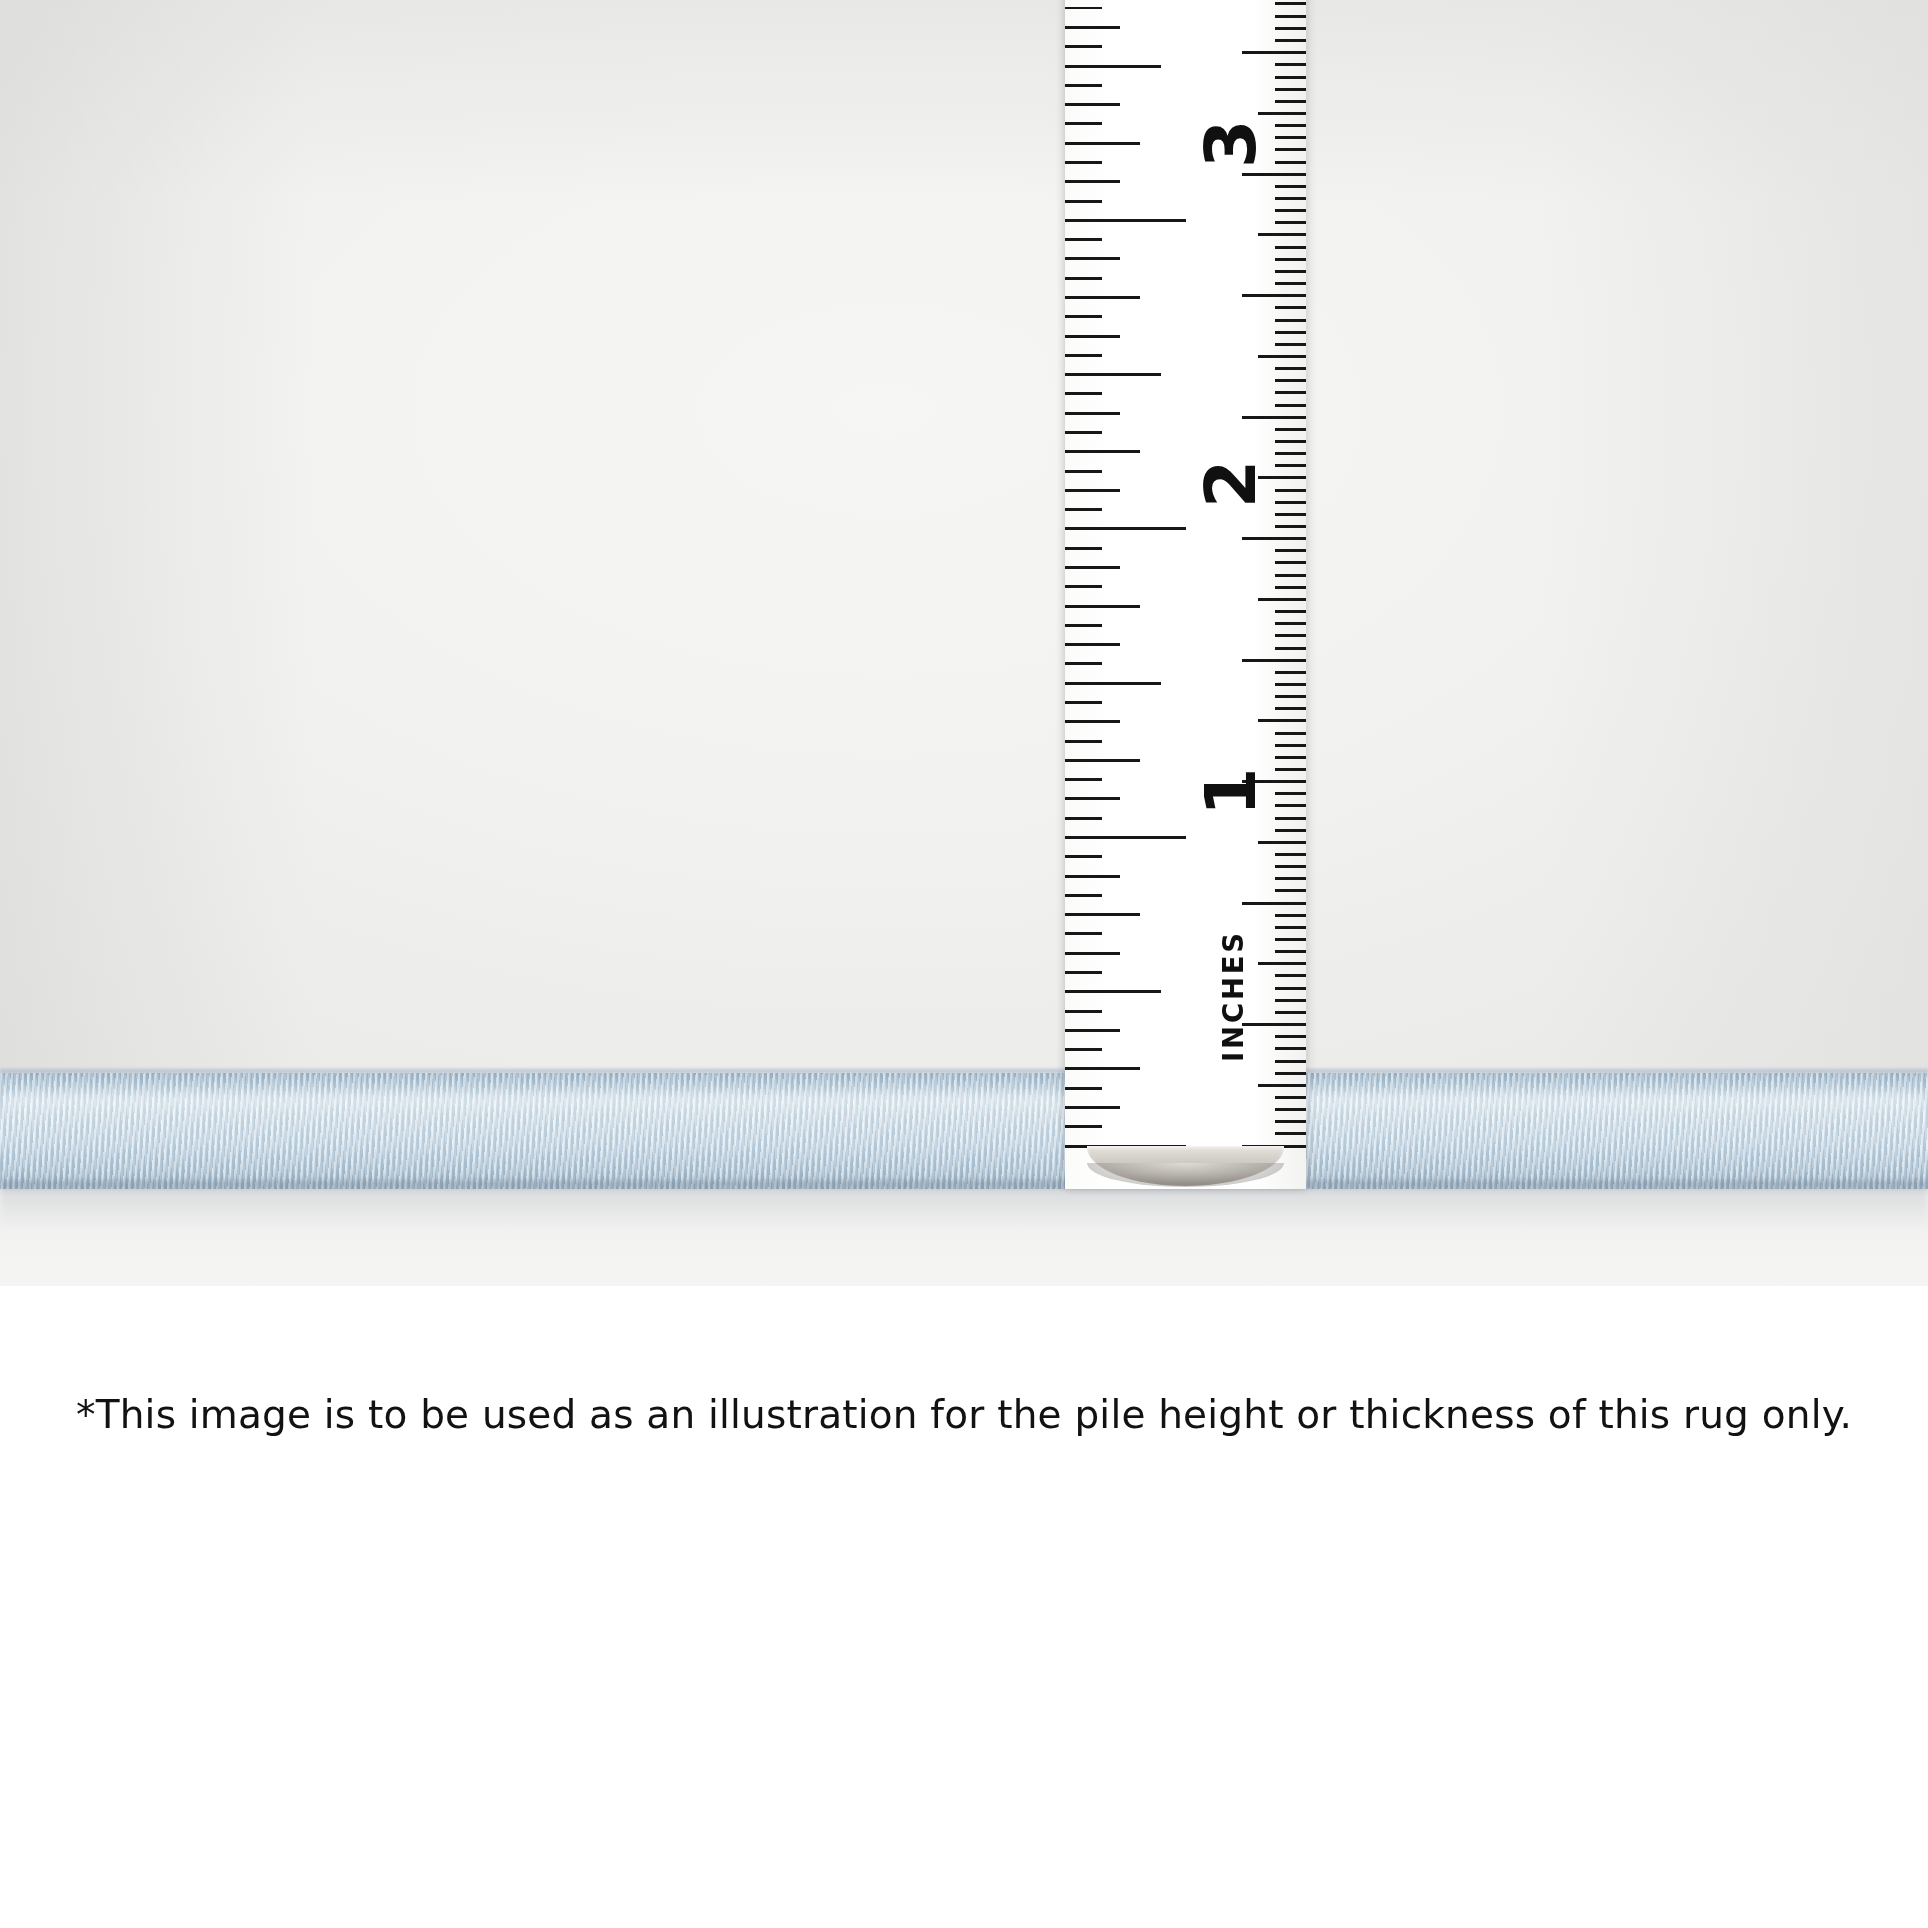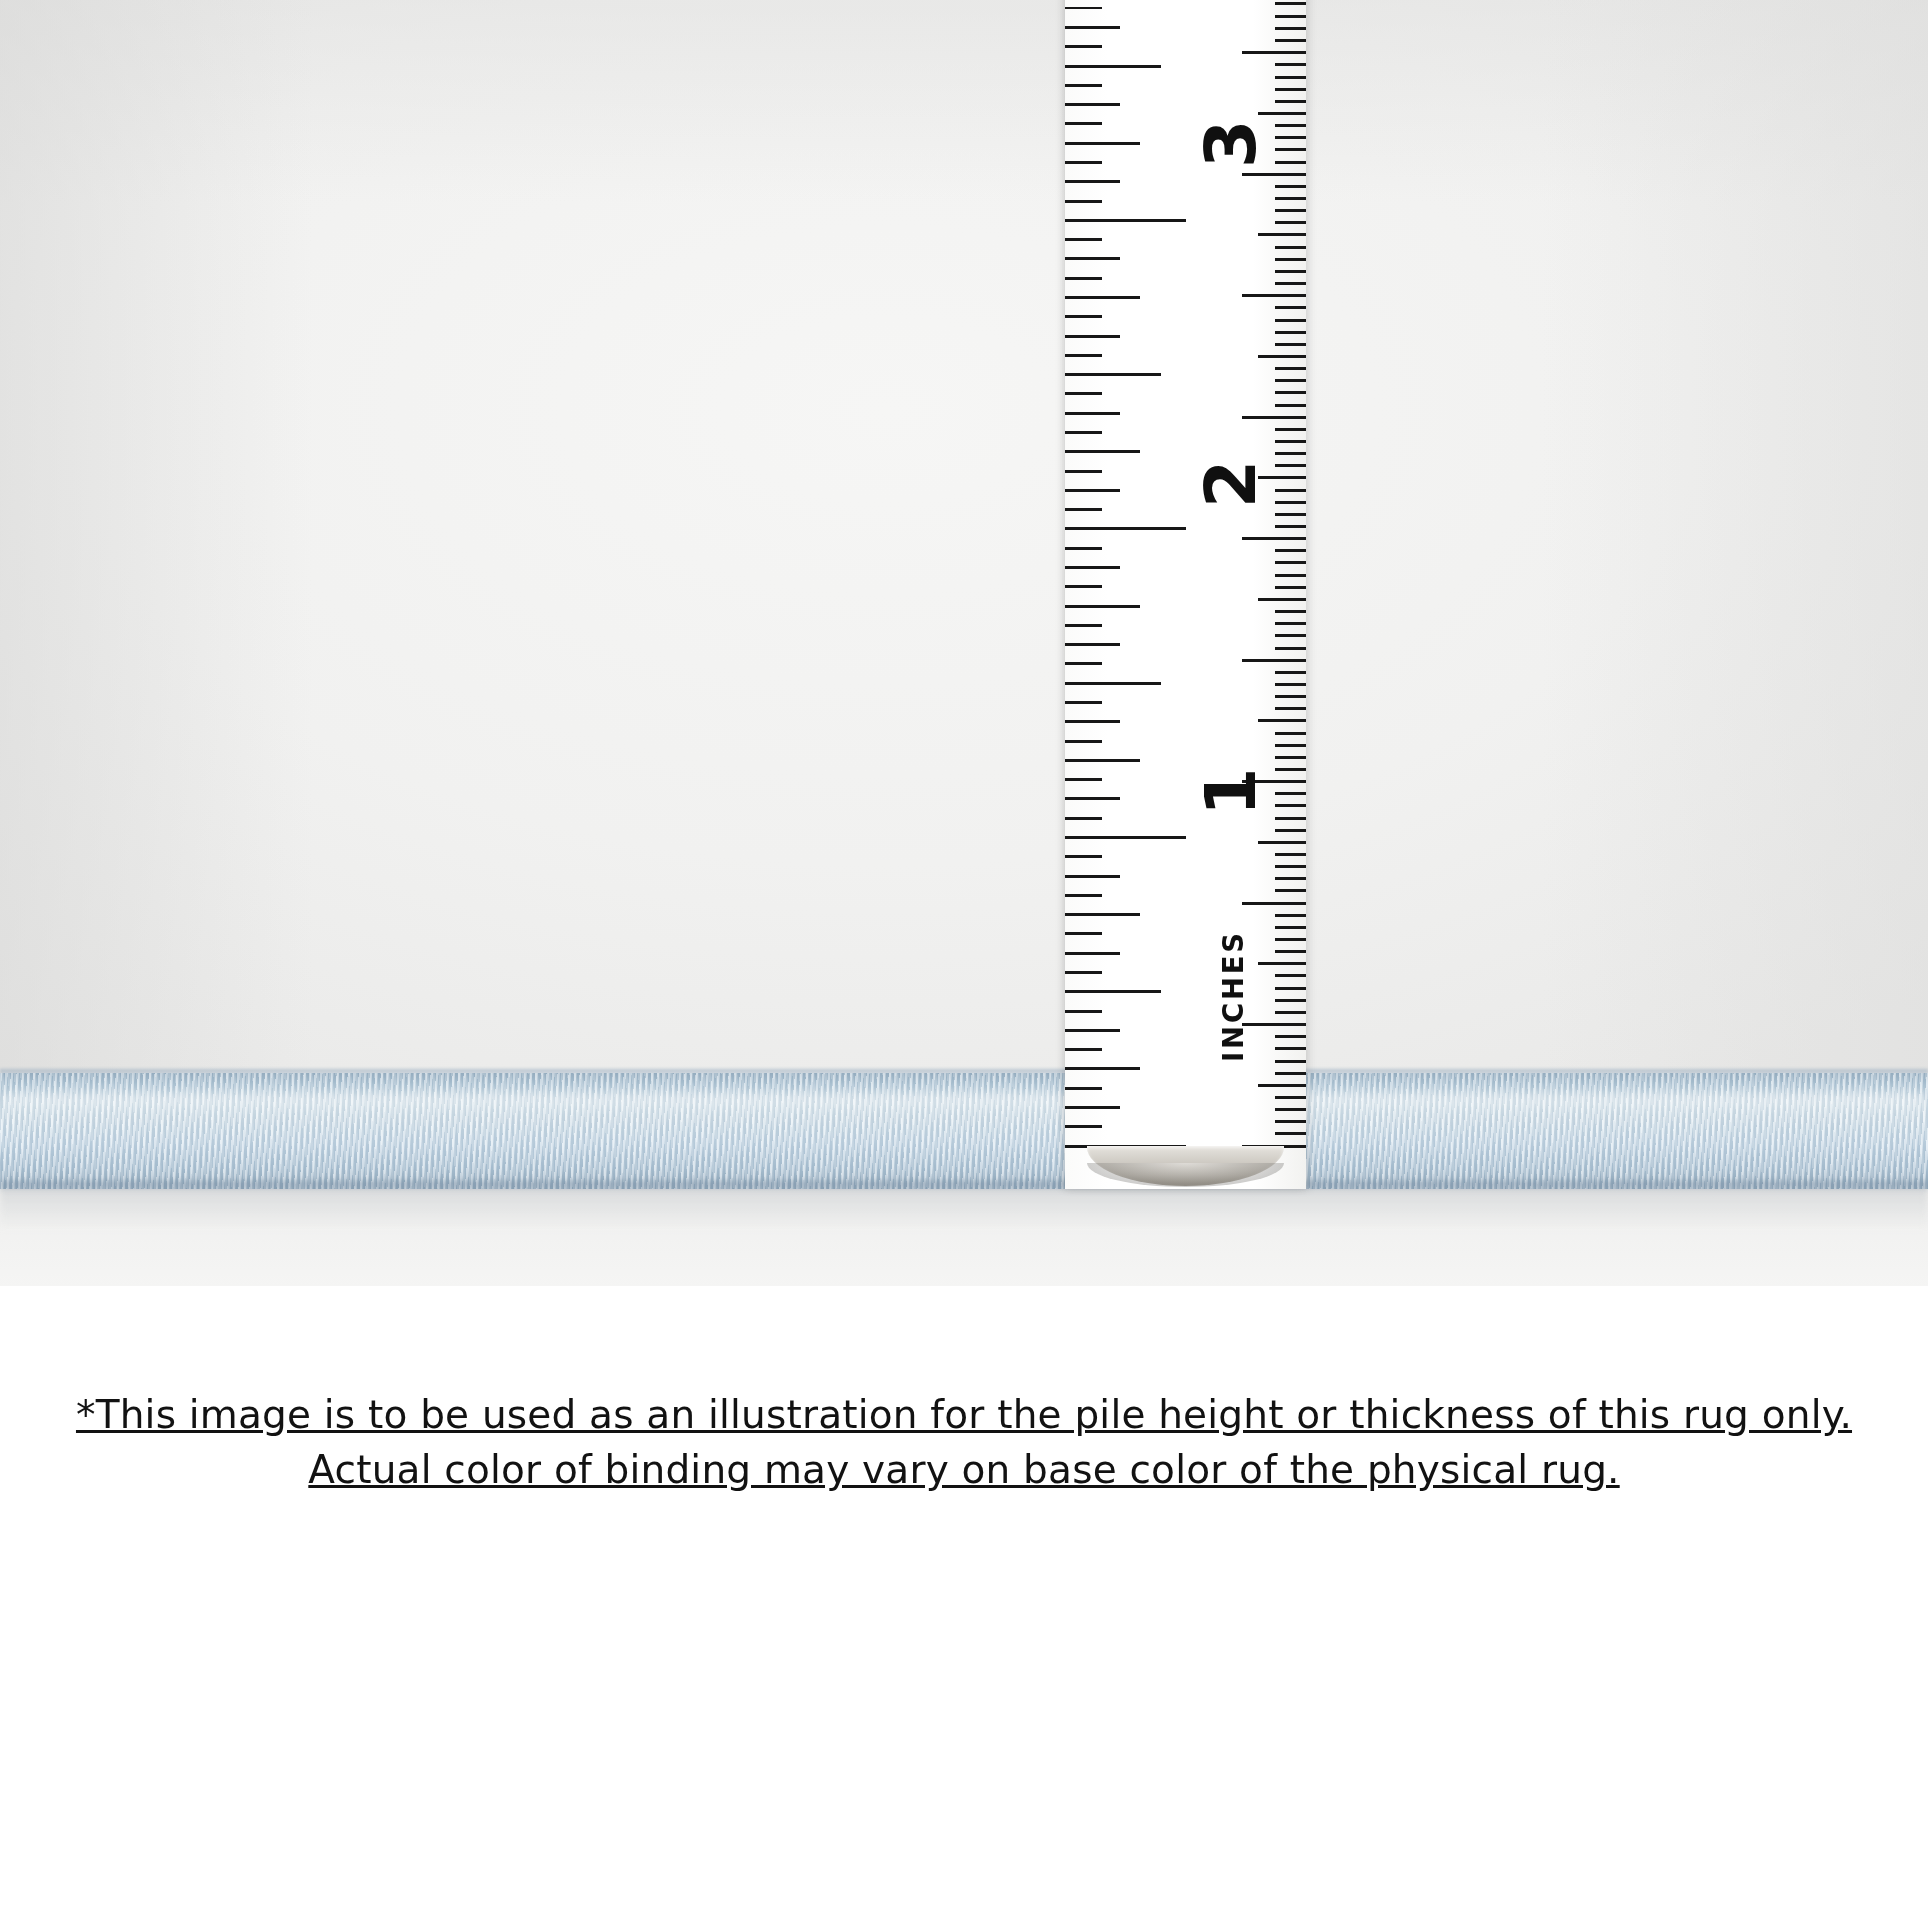--- a/index.html
+++ b/index.html
@@ -245,21 +245,20 @@
     width: 1928px;
     text-align: center;
     color: #121212;
     font-family: "DejaVu Sans", sans-serif;
     font-size: 39px;
     line-height: 1.42;
     letter-spacing: 0.2px;
   }
   .caption .line {
     display: block;
-    text-decoration: underline;
   }
 </style>
 </head>
 <body>
 
 <div class="stage">
 
   <div class="photo">
 
     <div class="backdrop"></div>
@@ -443,17 +442,16 @@
 
     <div class="ruler-tip">
       <div class="metal"></div>
       <div class="metal-shade"></div>
     </div>
 
   </div>
 
   <div class="caption">
     <span class="line">*This image is to be used as an illustration for the pile height or thickness of this rug only.</span>
-    <span class="line">Actual color of binding may vary on base color of the physical rug.</span>
   </div>
 
 </div>
 
 
 </body></html>

